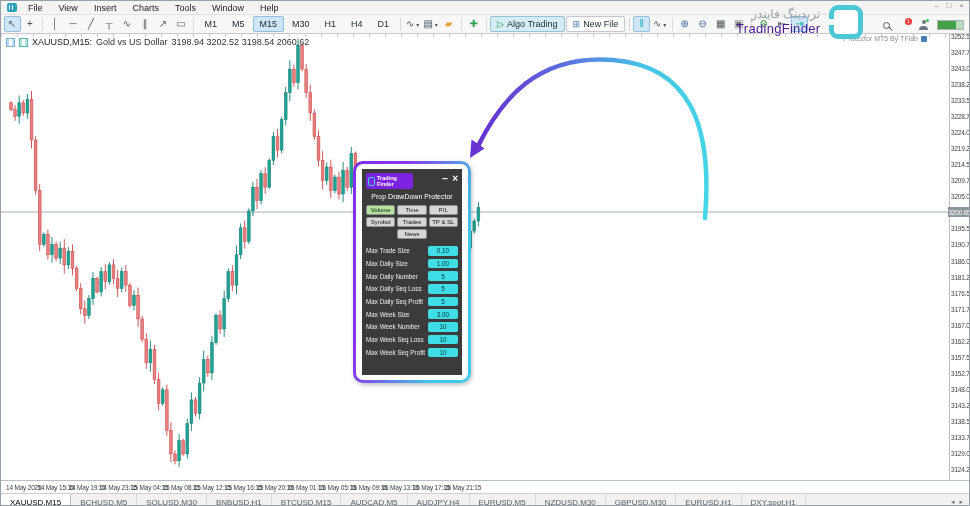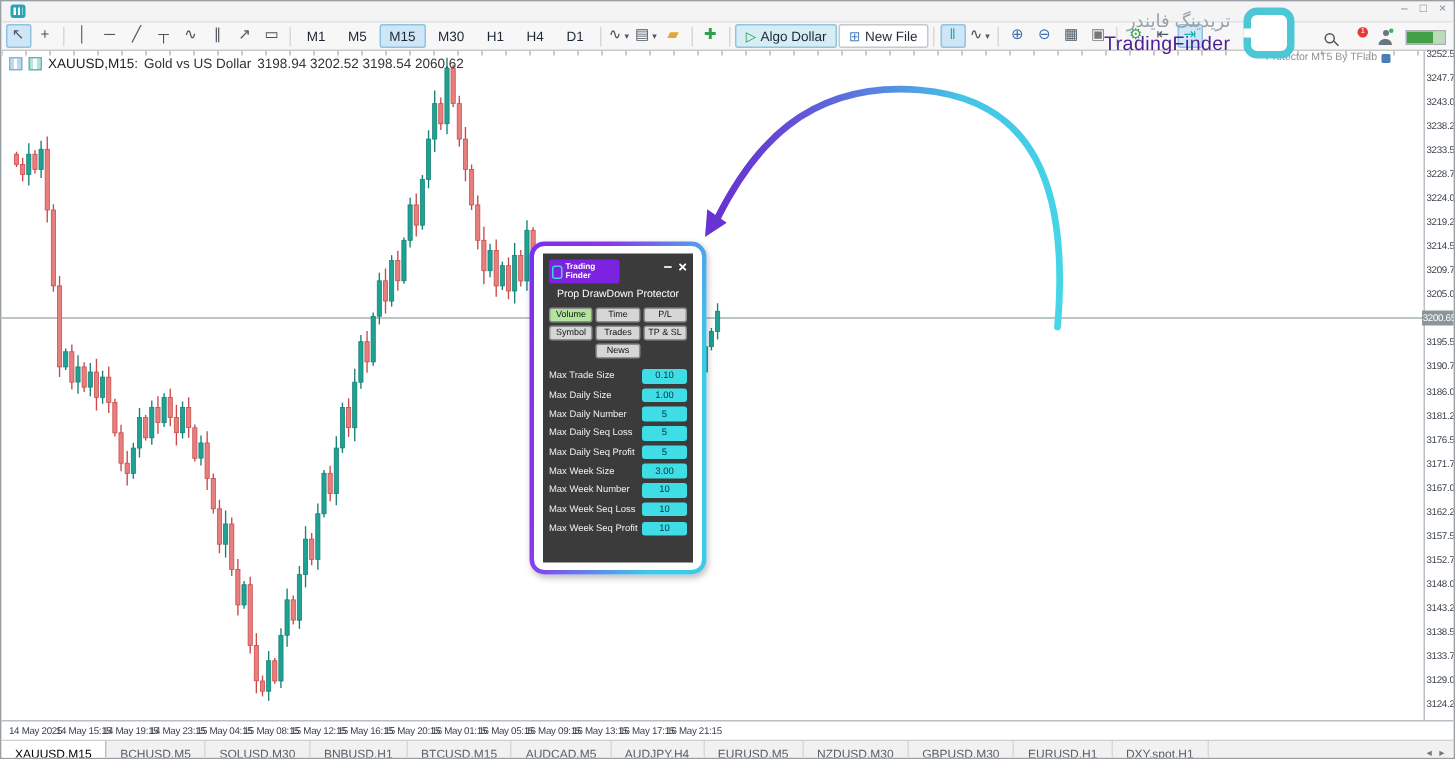--- a/index.html
+++ b/index.html
@@ -111,20 +111,21 @@
 </style>
 </head>
 <body>
 
 <div class="app">
 
   <div class="menubar">
     <span class="mt-icon">
         <i></i>
       </span>
+    <span id="menu-items"><span class="menu-item">File</span><span class="menu-item">View</span><span class="menu-item">Insert</span><span class="menu-item">Charts</span><span class="menu-item">Tools</span><span class="menu-item">Window</span><span class="menu-item">Help</span></span>
     <span class="win-controls">
       <span>–</span>
       <span>□</span>
       <span>×</span>
     </span>
   </div>
 
   <div class="toolbar">
     <span id="toolbar-sections" style="display:flex;align-items:center;">
         <span class="tbtn active">
@@ -192,21 +193,21 @@
         <span class="tbtn">
           <span class="glyph" style="color: rgb(227, 166, 60);">▰</span>
         </span>
         <span class="tdiv"></span>
         <span class="tbtn">
           <span class="glyph" style="color: rgb(47, 163, 76);">✚</span>
         </span>
         <span class="tdiv"></span>
         <span class="tbtn text algo">
           <span class="glyph" style="color: rgb(39, 160, 74);">▷</span>
-          <span>Algo Dollar</span>
+          <span>Algo Trading</span>
         </span>
         <span class="tbtn text neworder">
           <span class="glyph" style="color: rgb(74, 127, 181);">⊞</span>
           <span>New File</span>
         </span>
         <span class="tdiv"></span>
         <span class="tbtn active">
           <span class="glyph" style="color: rgb(20, 179, 173);">‖</span>
         </span>
         <span class="tbtn">

